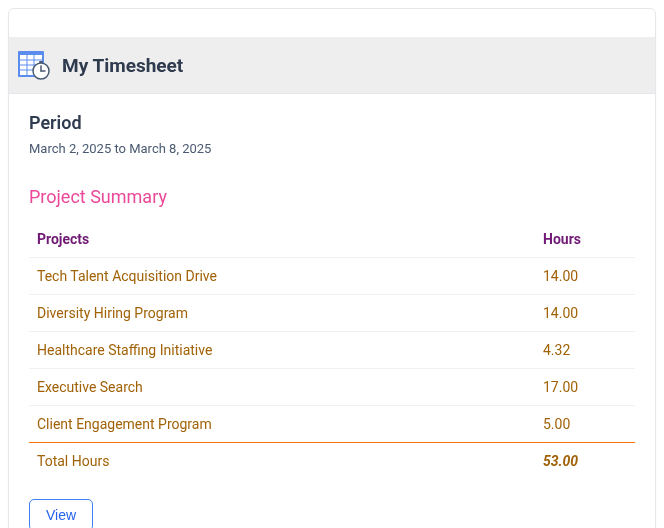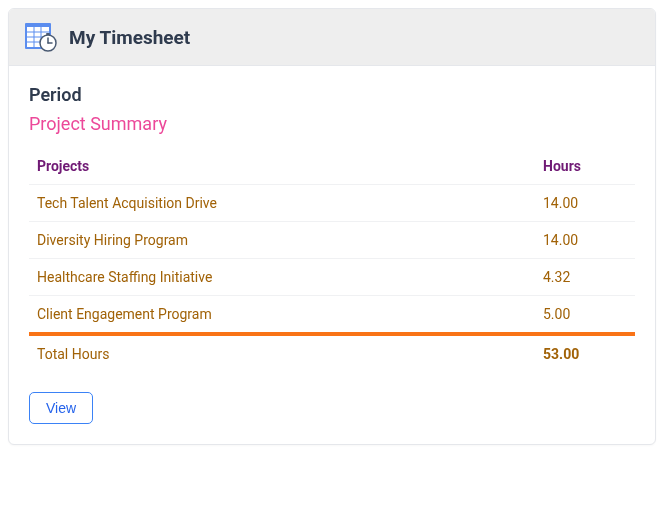--- a/index.html
+++ b/index.html
@@ -15,25 +15,26 @@
     .card {
       width: 648px;
       border: 1px solid #e5e7eb;
       border-radius: 6px;
       overflow: hidden;
       background: #ffffff;
       box-shadow: 0 1px 2px rgba(0,0,0,0.03);
     }
     .card-header {
       background: #eeeeee;
-      padding: 12px 16px;
+      padding: 12px 9px;
       display: flex;
       align-items: center;
       gap: 12px;
       border-bottom: 1px solid #e5e7eb;
+      margin-top: 28px;
     }
     .header-icon {
       width: 32px;
       height: 32px;
       position: relative;
       flex-shrink: 0;
     }
     .card-title {
       font-size: 19px;
       font-weight: 700;
@@ -74,24 +75,25 @@
       width: 100px;
     }
     tbody td {
       font-size: 14px;
       color: #a16207;
       padding: 10px 8px;
       border-top: 1px solid #f0f1f3;
     }
     .total-row td {
       font-weight: 400;
-      border-top: 4px solid #f97316;
+      border-top: 1px solid #f97316;
     }
     .total-row td:last-child {
       font-weight: 700;
+      font-style: italic;
     }
     .view-btn {
       margin-top: 20px;
       background: #ffffff;
       border: 1px solid #3b82f6;
       color: #2563eb;
       font-size: 14px;
       font-weight: 500;
       padding: 7px 16px;
       border-radius: 5px;
@@ -116,20 +118,21 @@
         <line x1="23" y1="22" x2="23" y2="17" stroke="#4a5a72" stroke-width="1.5" stroke-linecap="round"></line>
         <line x1="23" y1="22" x2="27" y2="22" stroke="#4a5a72" stroke-width="1.5" stroke-linecap="round"></line>
         <rect x="21" y="12" width="4" height="2" rx="1" fill="#4a5a72"></rect>
       </svg>
     </div>
     <div class="card-title">My Timesheet</div>
   </div>
 
   <div class="card-body">
     <div class="section-label">Period</div>
+    <div class="period-text">March 2, 2025 to March 8, 2025</div>
 
     <div class="summary-label">Project Summary</div>
 
     <table>
       <thead>
         <tr>
           <th>Projects</th>
           <th>Hours</th>
         </tr>
       </thead>
@@ -140,20 +143,24 @@
         </tr>
         <tr>
           <td>Diversity Hiring Program</td>
           <td>14.00</td>
         </tr>
         <tr>
           <td>Healthcare Staffing Initiative</td>
           <td>4.32</td>
         </tr>
         <tr>
+          <td>Executive Search</td>
+          <td>17.00</td>
+        </tr>
+        <tr>
           <td>Client Engagement Program</td>
           <td>5.00</td>
         </tr>
         <tr class="total-row">
           <td>Total Hours</td>
           <td>53.00</td>
         </tr>
       </tbody>
     </table>
 

